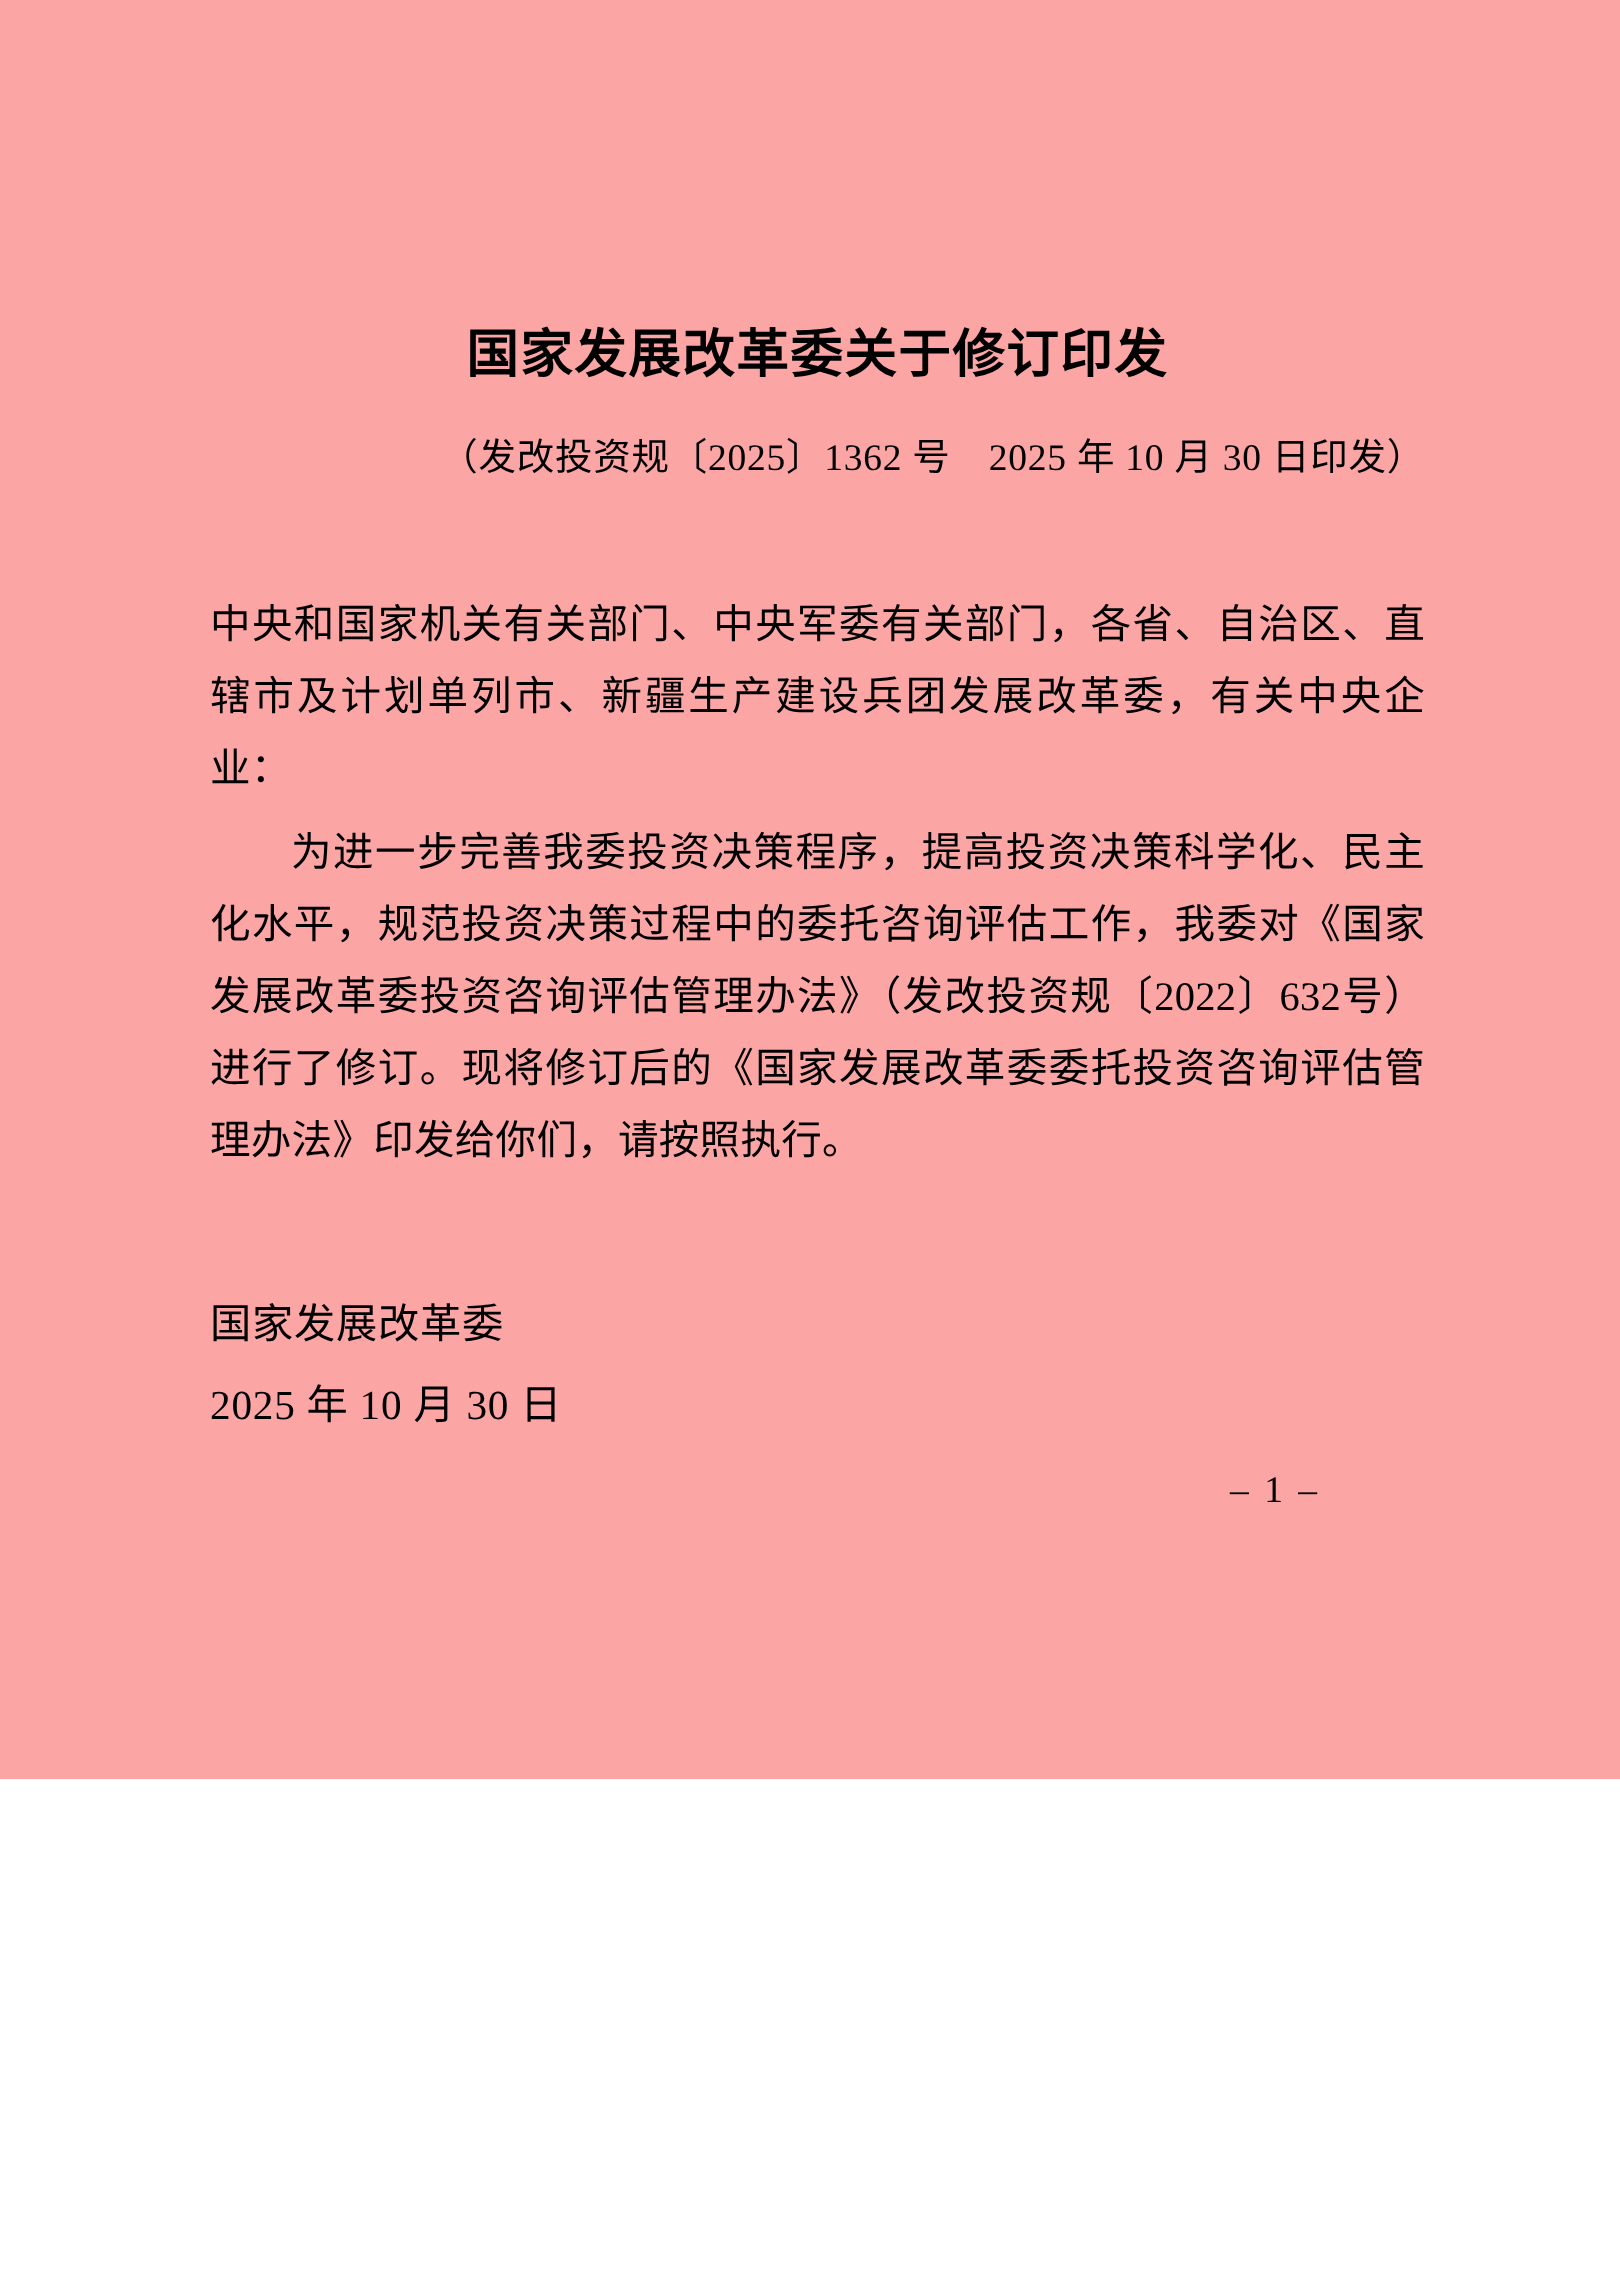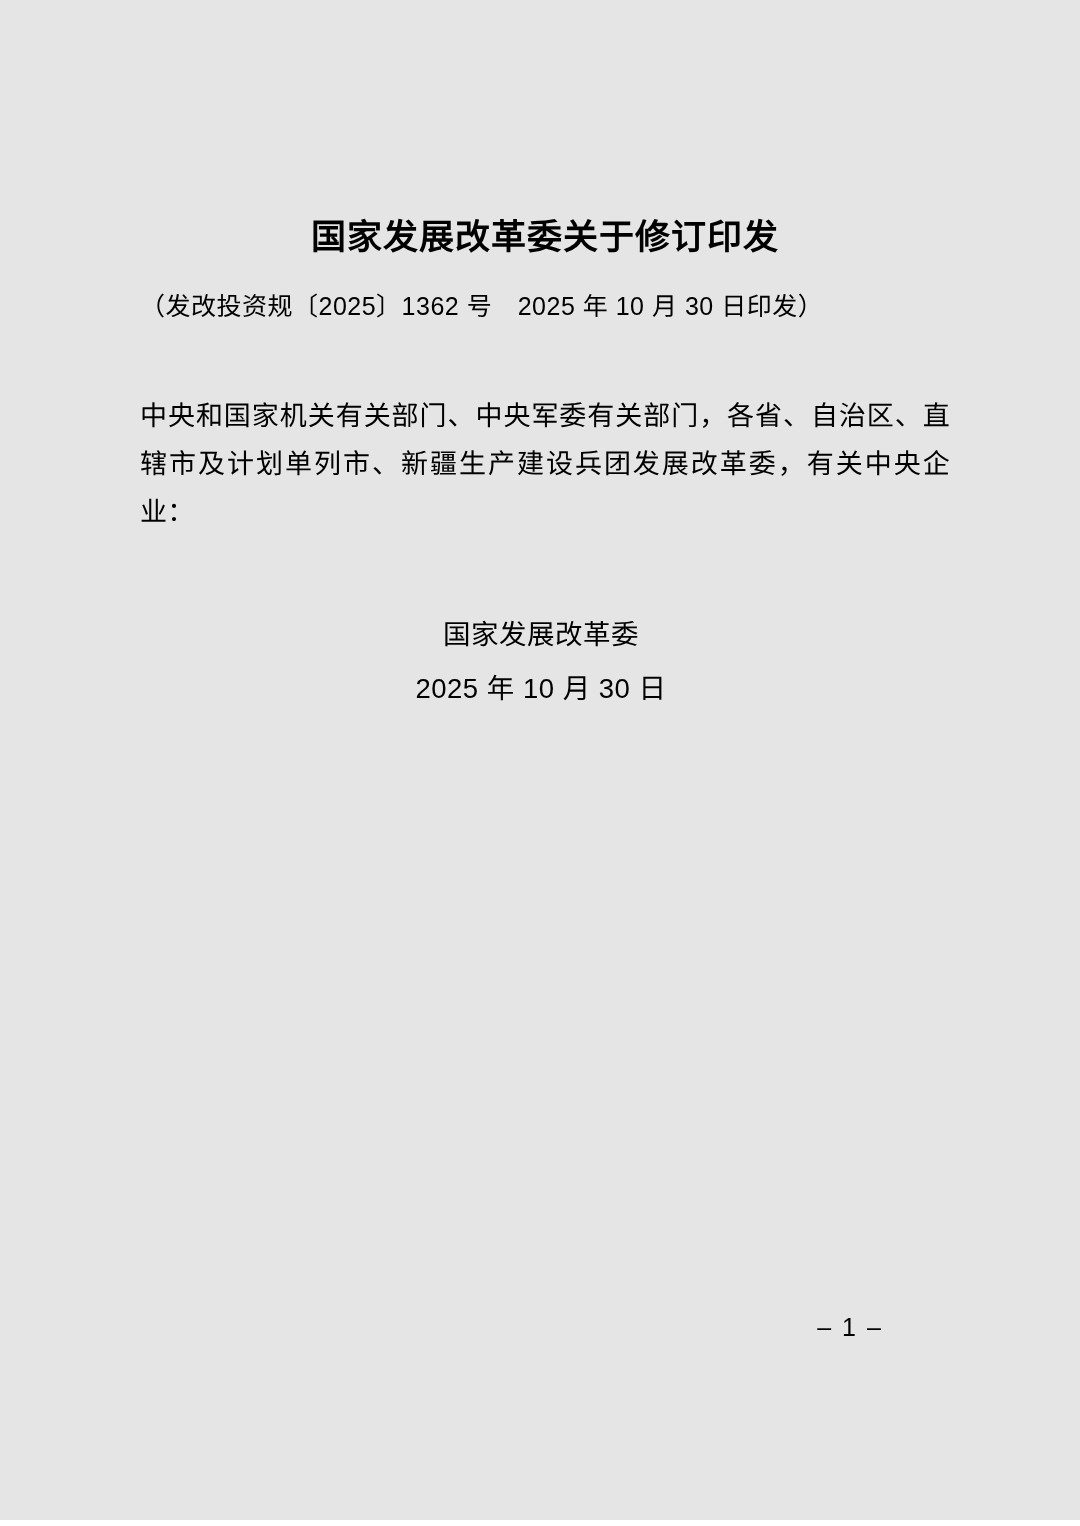--- a/index.html
+++ b/index.html
@@ -4,24 +4,24 @@
 <title>国家发展改革委关于修订印发委托投资咨询评估管理办法的通知</title>
 <style>
   html, body {
     margin: 0;
     padding: 0;
     background: #ffffff;
   }
   .page {
     position: relative;
     width: 1080px;
-    height: 1520px;
+    height: 1186px;
     margin: 0 auto;
-    background: #e5e5e5;
-    font-family: Liberation Sans, sans-serif;
+    background: #fca5a5;
+    font-family: Liberation Serif, serif;
     color: #000000;
     box-sizing: border-box;
     overflow: hidden;
   }
   .doc-body {
     position: absolute;
     left: 140px;
     top: 0;
     width: 810px;
   }
@@ -31,21 +31,21 @@
   }
   .title-line {
     font-size: 35px;
     font-weight: bold;
     line-height: 1.65;
     letter-spacing: 1px;
     white-space: nowrap;
   }
   .doc-number {
     margin-top: 20px;
-    text-align: left;
+    text-align: right;
     font-size: 25px;
     line-height: 1.6;
     letter-spacing: 0.5px;
     white-space: nowrap;
   }
   .para {
     font-size: 27px;
     line-height: 1.78;
     letter-spacing: 0.2px;
     text-align: justify;
@@ -53,21 +53,21 @@
   }
   .para.addressee {
     margin-top: 66px;
   }
   .para.indent {
     margin-top: 8px;
     text-indent: 2em;
   }
   .signature {
     margin-top: 72px;
-    text-align: center;
+    text-align: left;
     padding-right: 8px;
   }
   .sig-line {
     font-size: 27.5px;
     line-height: 1.95;
     letter-spacing: 0.5px;
   }
   .page-number {
     position: absolute;
     left: 0;
@@ -86,20 +86,21 @@
   <div class="doc-body">
 
     <div class="title-block">
       <div class="title-line">国家发展改革委关于修订印发</div>
     </div>
 
     <div class="doc-number">（发改投资规〔2025〕1362 号　2025 年 10 月 30 日印发）</div>
 
     <div class="para addressee">中央和国家机关有关部门、中央军委有关部门，各省、自治区、直辖市及计划单列市、新疆生产建设兵团发展改革委，有关中央企业：</div>
 
+    <div class="para indent">为进一步完善我委投资决策程序，提高投资决策科学化、民主化水平，规范投资决策过程中的委托咨询评估工作，我委对《国家发展改革委投资咨询评估管理办法》（发改投资规〔2022〕632号）进行了修订。现将修订后的《国家发展改革委委托投资咨询评估管理办法》印发给你们，请按照执行。</div>
 
     <div class="signature">
       <div class="sig-line">国家发展改革委</div>
       <div class="sig-line">2025 年 10 月 30 日</div>
     </div>
 
   </div>
 
   <div class="page-number">– 1 –</div>
 </div>

